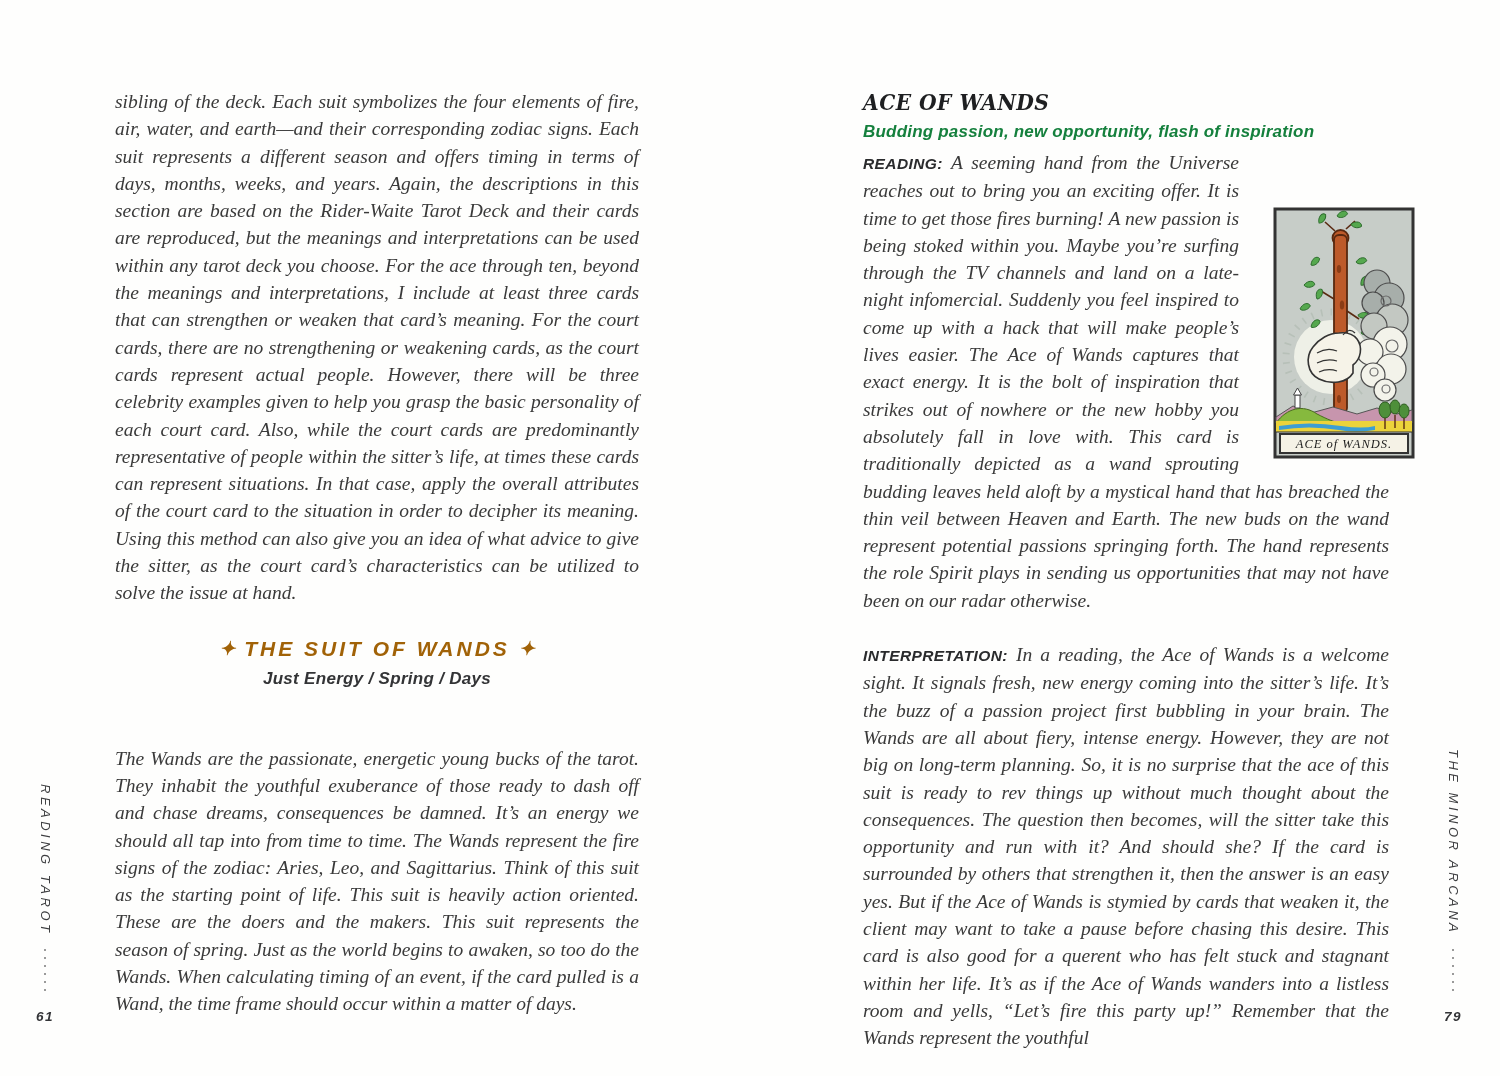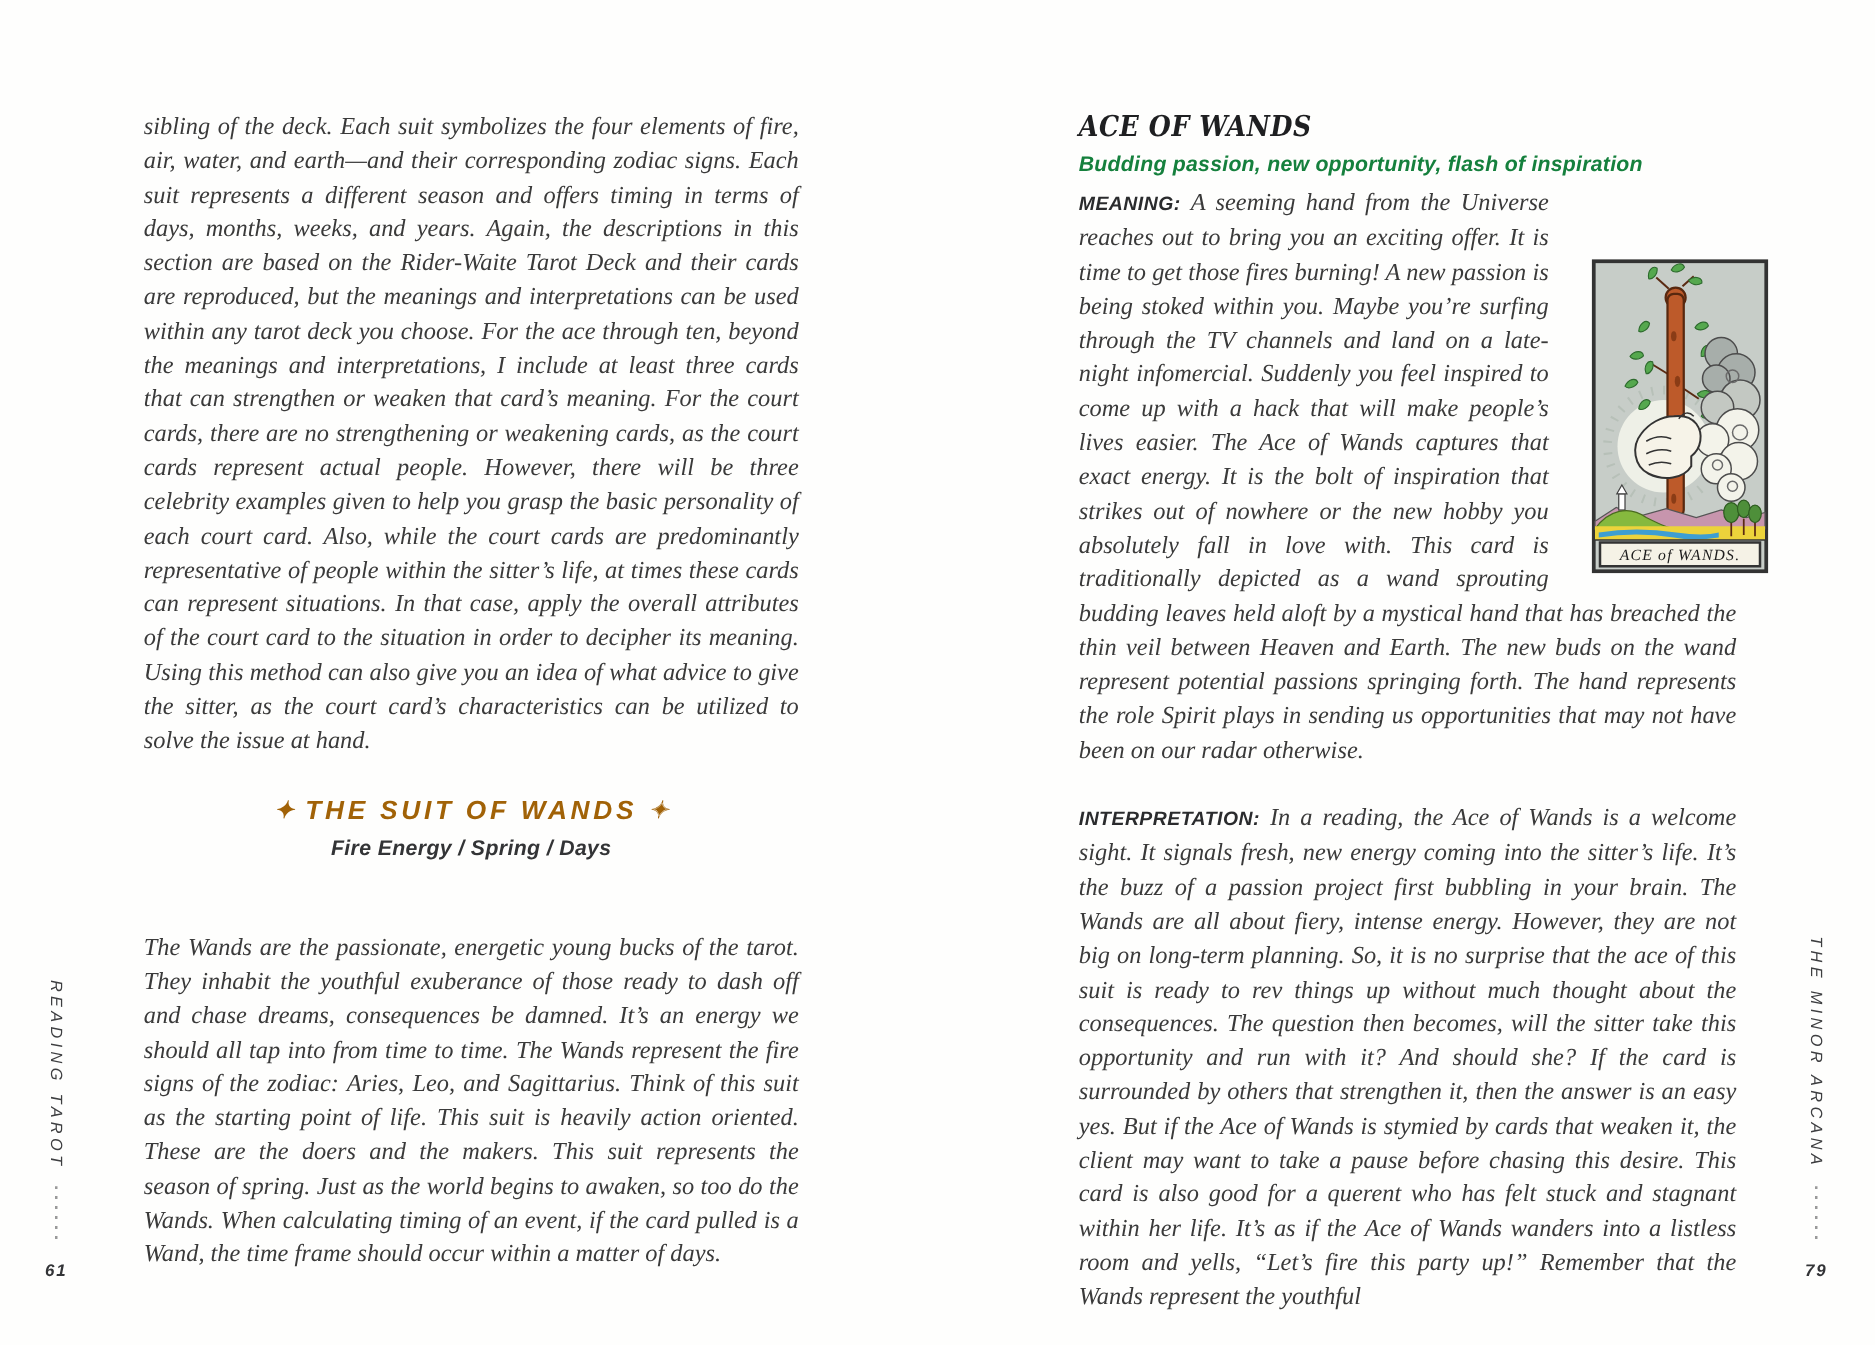--- a/index.html
+++ b/index.html
@@ -112,21 +112,21 @@
 <body>
 
 <div id="page">
 
   <div class="col col-left">
     <p class="body-text">sibling of the deck. Each suit symbolizes the four elements of fire, air, water, and earth—and their corresponding zodiac signs. Each suit represents a different season and offers timing in terms of days, months, weeks, and years. Again, the descriptions in this section are based on the Rider-Waite Tarot Deck and their cards are reproduced, but the meanings and interpretations can be used within any tarot deck you choose. For the ace through ten, beyond the meanings and interpretations, I include at least three cards that can strengthen or weaken that card’s meaning. For the court cards, there are no strengthening or weakening cards, as the court cards represent actual people. However, there will be three celebrity examples given to help you grasp the basic personality of each court card. Also, while the court cards are predominantly representative of people within the sitter’s life, at times these cards can represent situations. In that case, apply the overall attributes of the court card to the situation in order to decipher its meaning. Using this method can also give you an idea of what advice to give the sitter, as the court card’s characteristics can be utilized to solve the issue at hand.</p>
 
     <div class="section-heading">
       <span class="star">✦</span><span>THE SUIT OF WANDS</span><span class="star">✦</span>
     </div>
-    <div class="section-subtitle">Fire Energy / Spring / Days</div>
+    <div class="section-subtitle">Just Energy / Spring / Days</div>
 
     <p class="body-text para2">The Wands are the passionate, energetic young bucks of the tarot. They inhabit the youthful exuberance of those ready to dash off and chase dreams, consequences be damned. It’s an energy we should all tap into from time to time. The Wands represent the fire signs of the zodiac: Aries, Leo, and Sagittarius. Think of this suit as the starting point of life. This suit is heavily action oriented. These are the doers and the makers. This suit represents the season of spring. Just as the world begins to awaken, so too do the Wands. When calculating timing of an event, if the card pulled is a Wand, the time frame should occur within a matter of days.</p>
   </div>
 
   <div class="col col-right">
     <div class="card-heading">ACE OF WANDS</div>
     <div class="card-subtitle">Budding passion, new opportunity, flash of inspiration</div>
 
     <p class="body-text meaning-para">
       <span class="card-float">
@@ -215,21 +215,21 @@
               <ellipse cx="112" cy="203" rx="6" ry="8"></ellipse>
               <ellipse cx="122" cy="200" rx="5" ry="7"></ellipse>
               <ellipse cx="131" cy="204" rx="5" ry="7"></ellipse>
             </g>
             <line x1="3" y1="225" x2="139" y2="225" stroke="#333333" stroke-width="1.2"></line>
           </g>
 
           <rect x="7" y="227" width="128" height="19" fill="#f5f2e6" stroke="#333333" stroke-width="2"></rect>
           <text x="71" y="241" text-anchor="middle" font-family="Liberation Serif, serif" font-size="12.5" letter-spacing="1" fill="#1d1d1d">ACE of WANDS.</text>
         </svg>
-      </span><span class="kw-label">MEANING:</span>
+      </span><span class="kw-label">READING:</span>
       <span>A seeming hand from the Universe reaches out to bring you an exciting offer. It is time to get those fires burning! A new passion is being stoked within you. Maybe you’re surfing through the TV channels and land on a late-night infomercial. Suddenly you feel inspired to come up with a hack that will make people’s lives easier. The Ace of Wands captures that exact energy. It is the bolt of inspiration that strikes out of nowhere or the new hobby you absolutely fall in love with. This card is traditionally depicted as a wand sprouting budding leaves held aloft by a mystical hand that has breached the thin veil between Heaven and Earth. The new buds on the wand represent potential passions springing forth. The hand represents the role Spirit plays in sending us opportunities that may not have been on our radar otherwise.</span>
     </p>
 
     <p class="body-text interp-para">
       <span class="kw-label">INTERPRETATION:</span>
       <span>In a reading, the Ace of Wands is a welcome sight. It signals fresh, new energy coming into the sitter’s life. It’s the buzz of a passion project first bubbling in your brain. The Wands are all about fiery, intense energy. However, they are not big on long-term planning. So, it is no surprise that the ace of this suit is ready to rev things up without much thought about the consequences. The question then becomes, will the sitter take this opportunity and run with it? And should she? If the card is surrounded by others that strengthen it, then the answer is an easy yes. But if the Ace of Wands is stymied by cards that weaken it, the client may want to take a pause before chasing this desire. This card is also good for a querent who has felt stuck and stagnant within her life. It’s as if the Ace of Wands wanders into a listless room and yells, “Let’s fire this party up!” Remember that the Wands represent the youthful</span>
     </p>
   </div>
 
   <div class="margin-col left">

